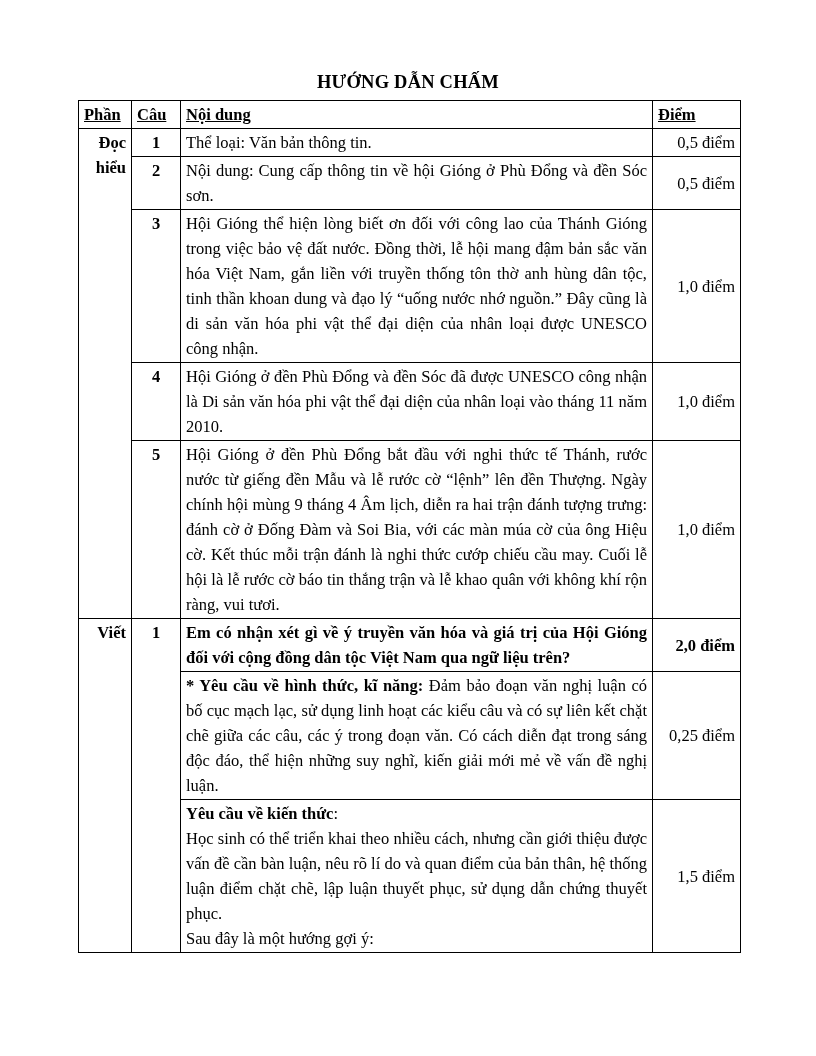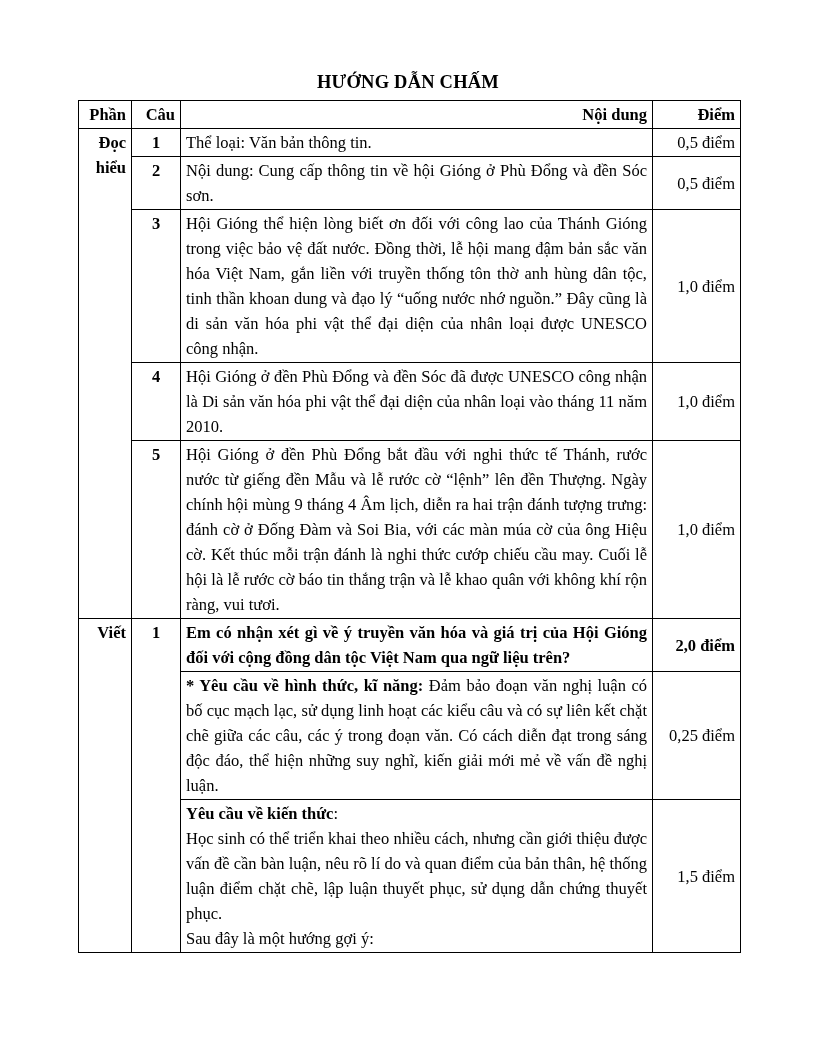--- a/index.html
+++ b/index.html
@@ -33,23 +33,24 @@
   }
   table.grading-table td, table.grading-table th {
     border: 1.6px solid #000000;
     font-size: 16.5px;
     line-height: 25px;
     padding: 1px 5px;
     overflow: hidden;
   }
   th.col-head {
     font-weight: bold;
-    text-align: right;
+    text-align: left;
     padding: 1px 2px;
     height: 24px;
+    text-decoration: underline;
   }
   td.phan {
     font-weight: bold;
     text-align: right;
     vertical-align: top;
     padding: 1px 2px;
   }
   td.cau {
     font-weight: bold;
     text-align: center;

